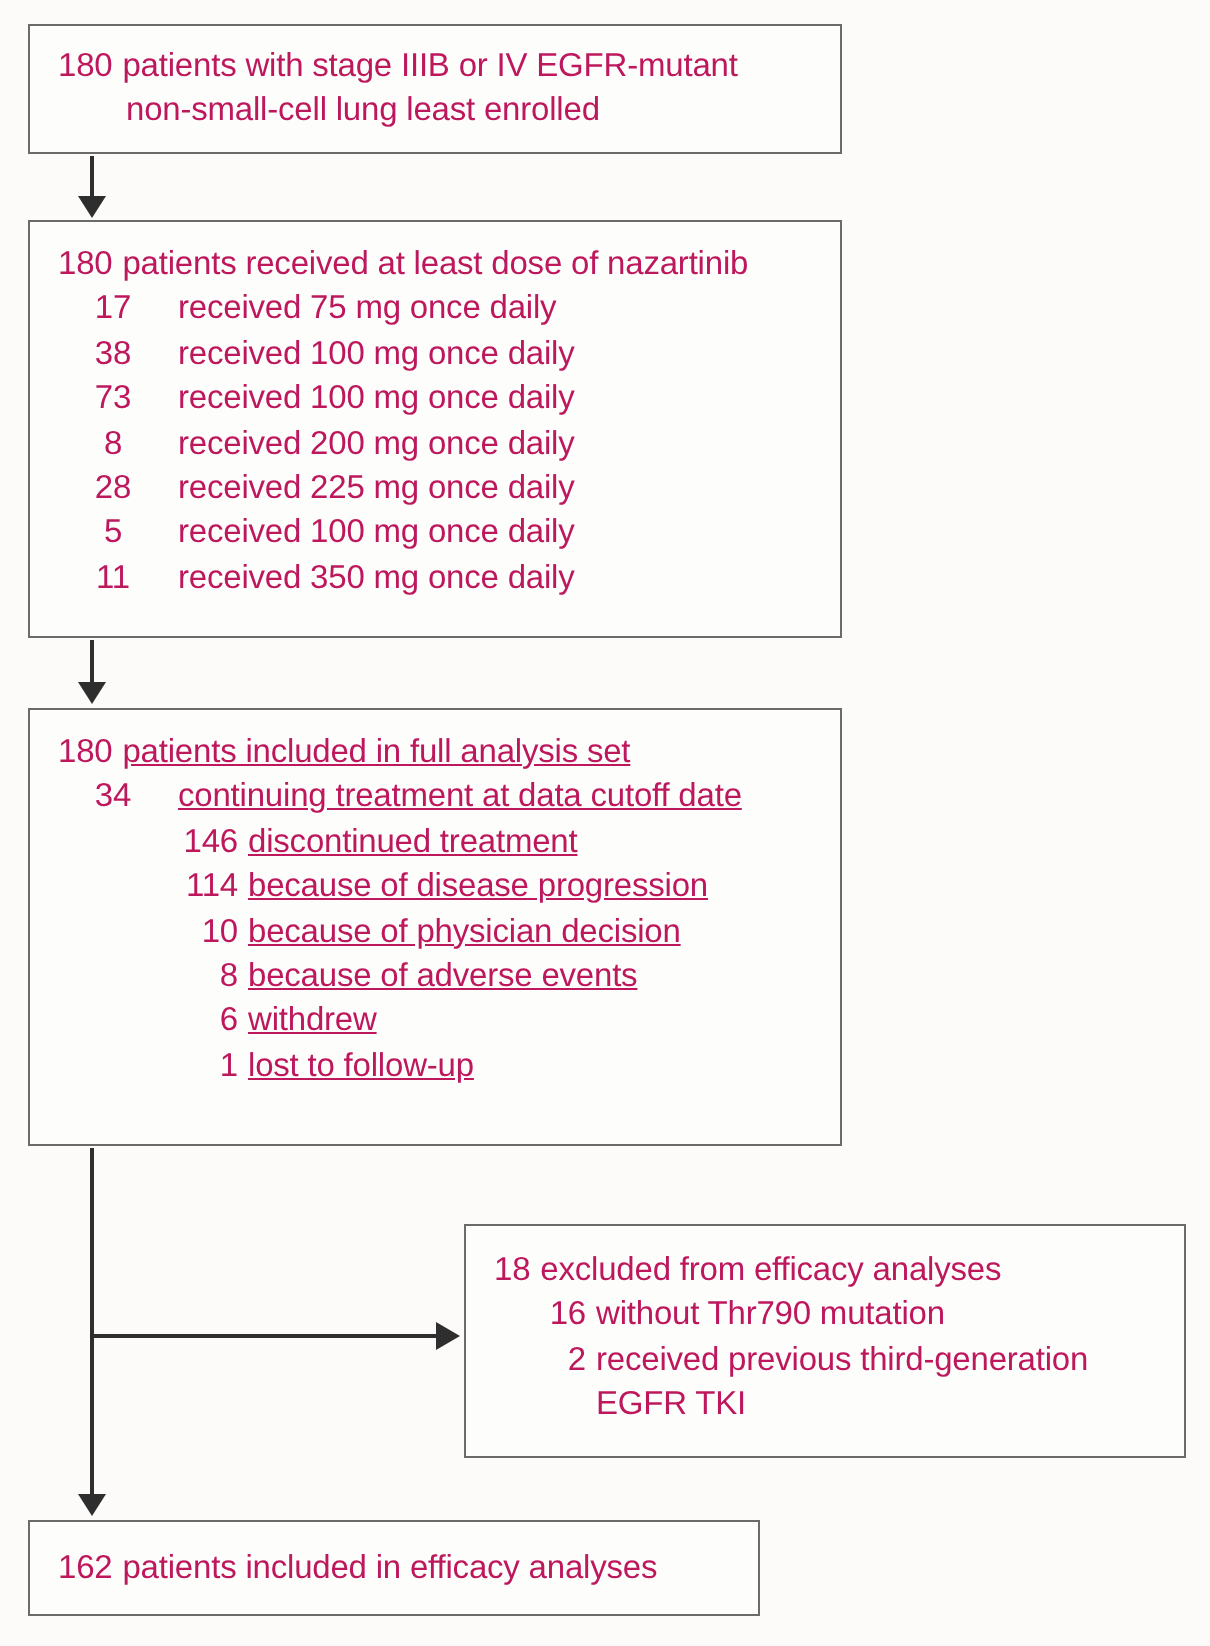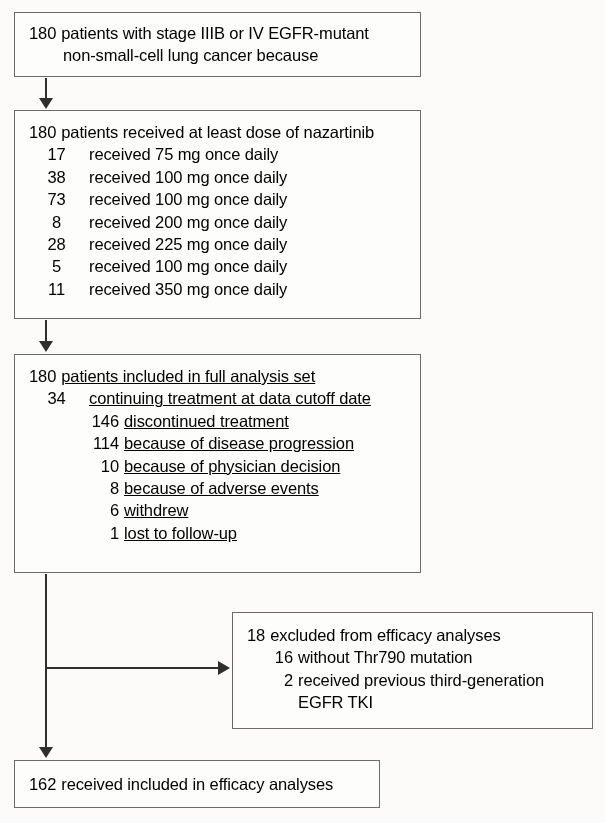--- a/index.html
+++ b/index.html
@@ -3,21 +3,21 @@
 <meta charset="utf-8">
 <style>
   html,body{margin:0;padding:0;background:#ffffff;}
   .canvas{
     position:relative;
     width:605px;height:823px;
     background:#fcfbfa;
     font-family:"Liberation Sans","DejaVu Sans",sans-serif;
     font-size:16.5px;
     line-height:22.4px;
-    color:#000000;
+    color:#be185d;
     letter-spacing:-0.1px;
     overflow:hidden;
   }
   .box{
     position:absolute;
     box-sizing:border-box;
     border:1.5px solid #6b6b6b;
     background:#fdfdfc;
     padding:10px 8px 0 14px;
   }
@@ -48,21 +48,21 @@
 </head>
 <body>
 
 <div class="canvas">
 
   <div class="box w-box1" style="left:14px;top:12px;width:407px;height:65px;padding-top:9px;">
     <div class="line">
       <span class="num n0">180</span><span class="txt">patients with stage IIIB or IV EGFR-mutant</span>
     </div>
     <div class="line">
-      <span class="num n1"></span><span class="txt">non-small-cell lung cancer because</span>
+      <span class="num n1"></span><span class="txt">non-small-cell lung least enrolled</span>
     </div>
   </div>
 
   <div class="vline" style="left:45px;top:78px;height:21px;"></div>
   <div class="head-down" style="left:39px;top:98px;"></div>
 
   <div class="box w-std" style="left:14px;top:110px;width:407px;height:209px;">
     <div class="line">
       <span class="num n0">180</span><span class="txt">patients received at least dose of nazartinib</span>
     </div>
@@ -134,17 +134,17 @@
     <div class="line">
       <span class="num n1">2</span><span class="txt">received previous third-generation</span>
     </div>
     <div class="line">
       <span class="num n1"></span><span class="txt">EGFR TKI</span>
     </div>
   </div>
 
   <div class="box w-std" style="left:14px;top:760px;width:366px;height:48px;padding-top:12px;">
     <div class="line">
-      <span class="num n0">162</span><span class="txt">received included in efficacy analyses</span>
+      <span class="num n0">162</span><span class="txt">patients included in efficacy analyses</span>
     </div>
   </div>
 
 </div>
 
 </body></html>

